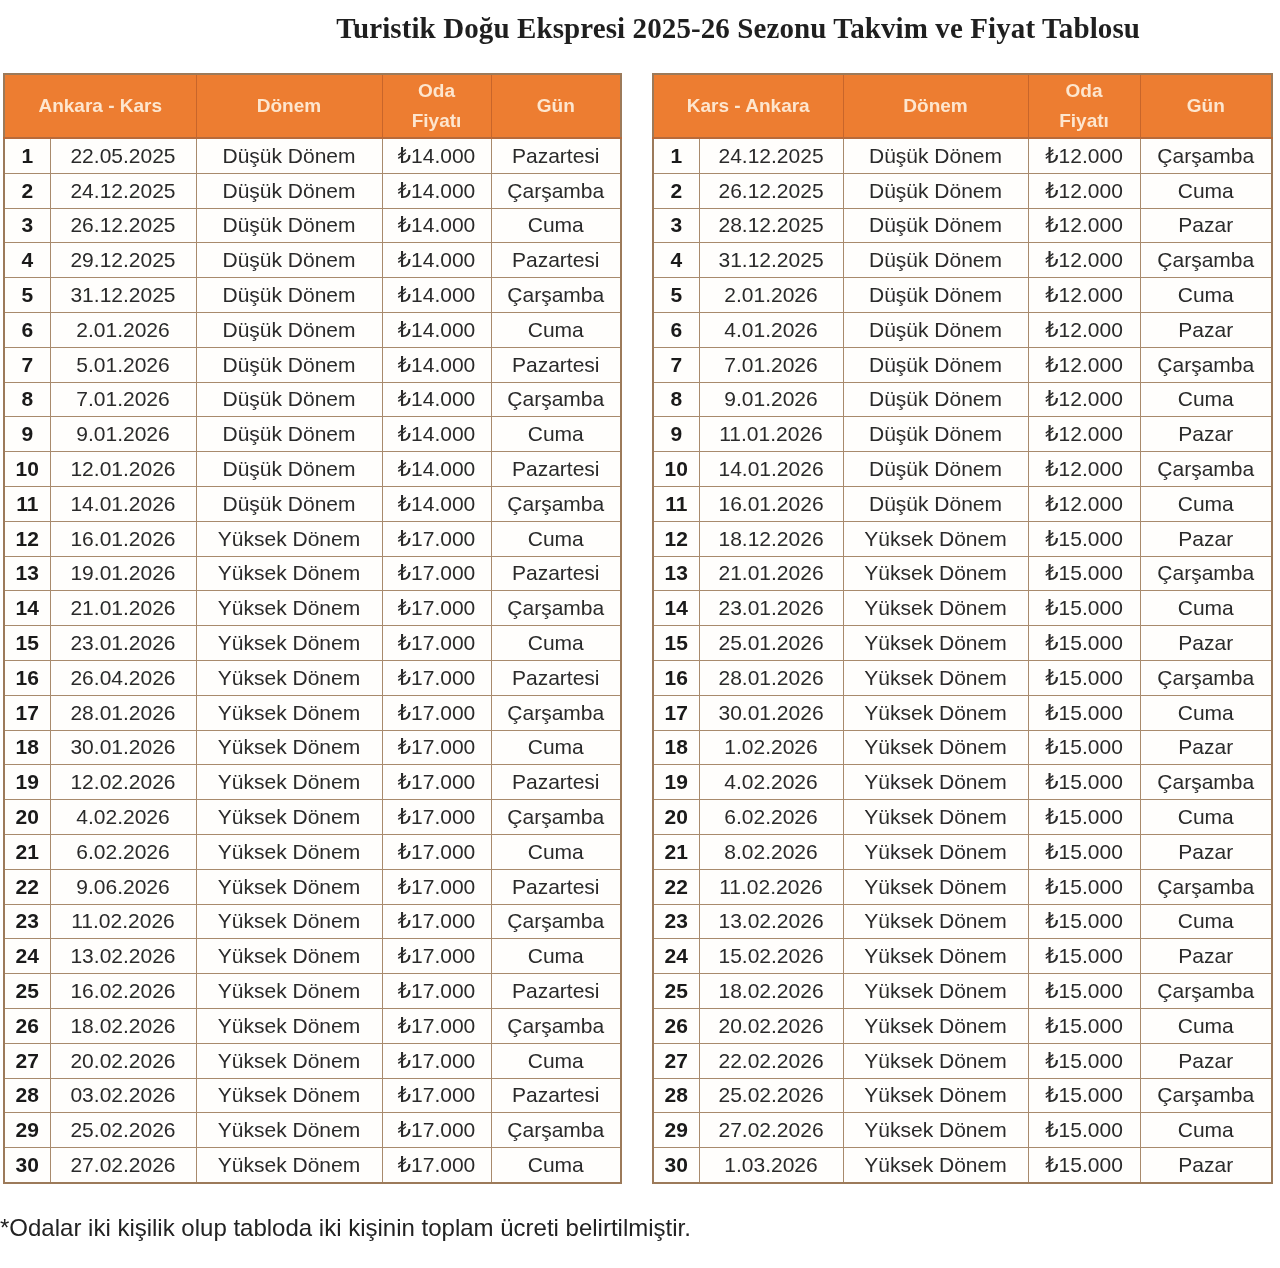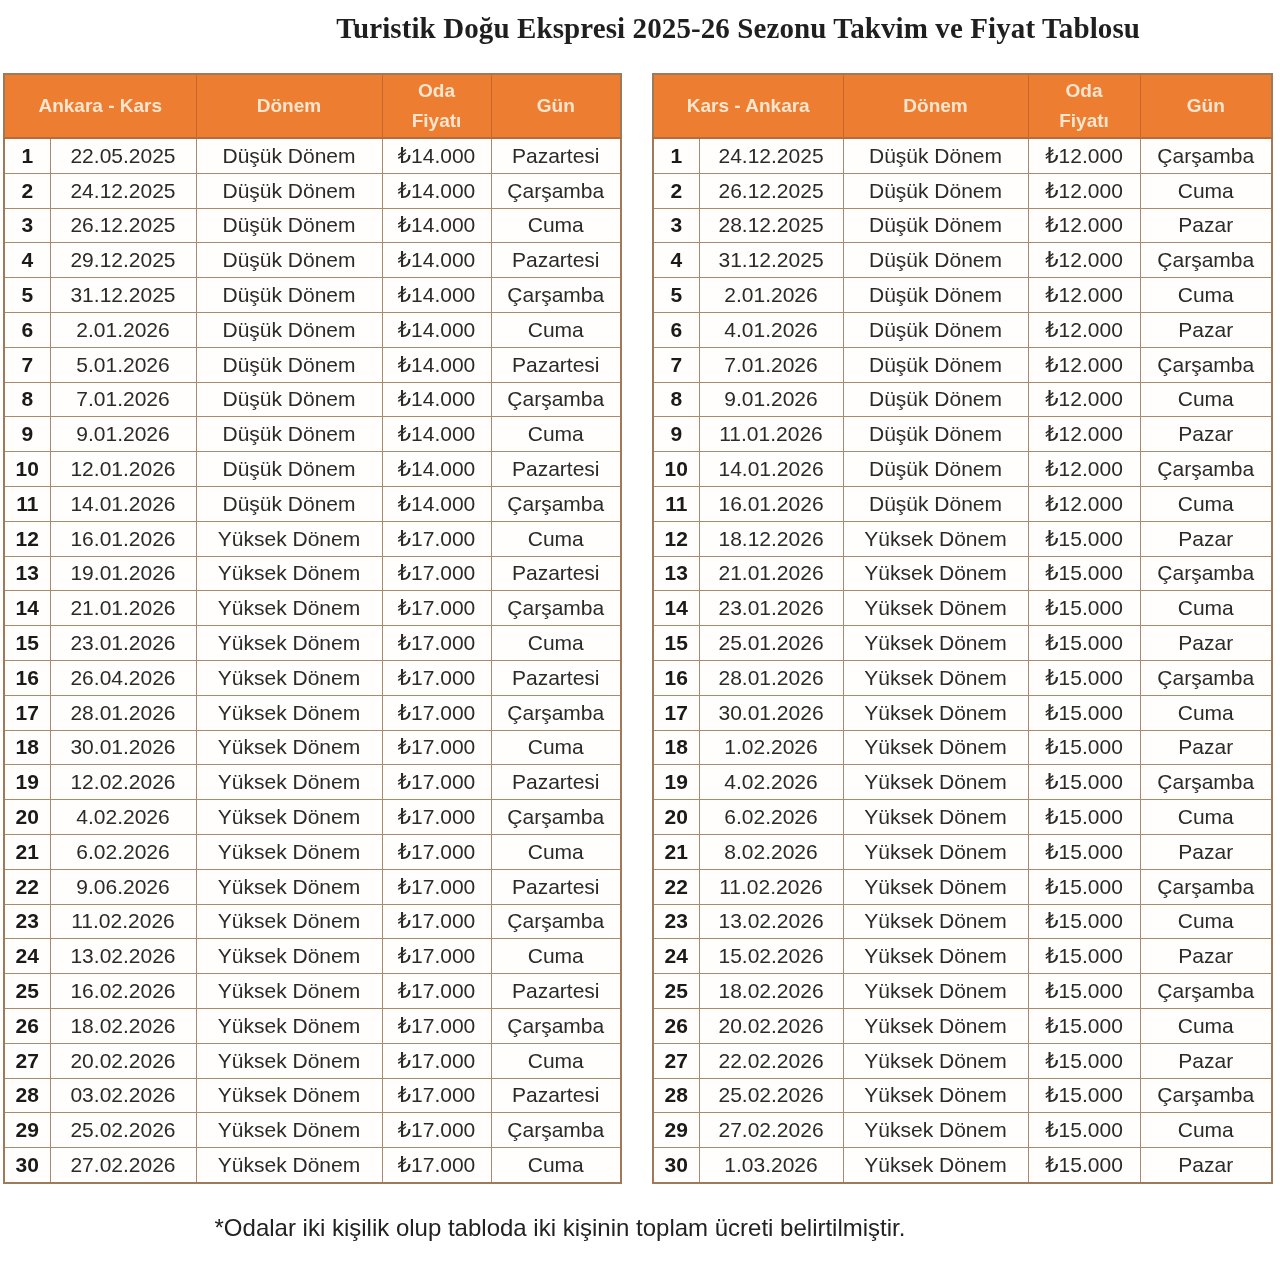--- a/index.html
+++ b/index.html
@@ -21,21 +21,21 @@
       height: 62px; padding: 0; text-align: center; line-height: 30px;
       border-left: 1px solid #c8652a; border-right: 1px solid #c8652a;
       border-bottom: 2px solid #b86a3a;
     }
     .tbl td {
       height: 33.8px; padding: 0; text-align: center; font-size: 21px; color: #2a2a2a;
       border: 1px solid #a88a6c; background: #fffefc; white-space: nowrap;
     }
     .tbl td.no { font-weight: bold; color: #1a1a1a; }
     .footnote {
-      position: absolute; left: 0; top: 1214px; width: 1120px; text-align: center;
+      position: absolute; left: 0; top: 1214px; width: 1120px; text-align: left;
       font-family: "Liberation Sans", "DejaVu Sans", sans-serif;
       font-size: 24px; color: #222222;
     }
   </style>
 </head>
 <body>
 
 <div class="title">Turistik Doğu Ekspresi 2025-26 Sezonu Takvim ve Fiyat Tablosu</div>
 
 <table class="tbl left">

